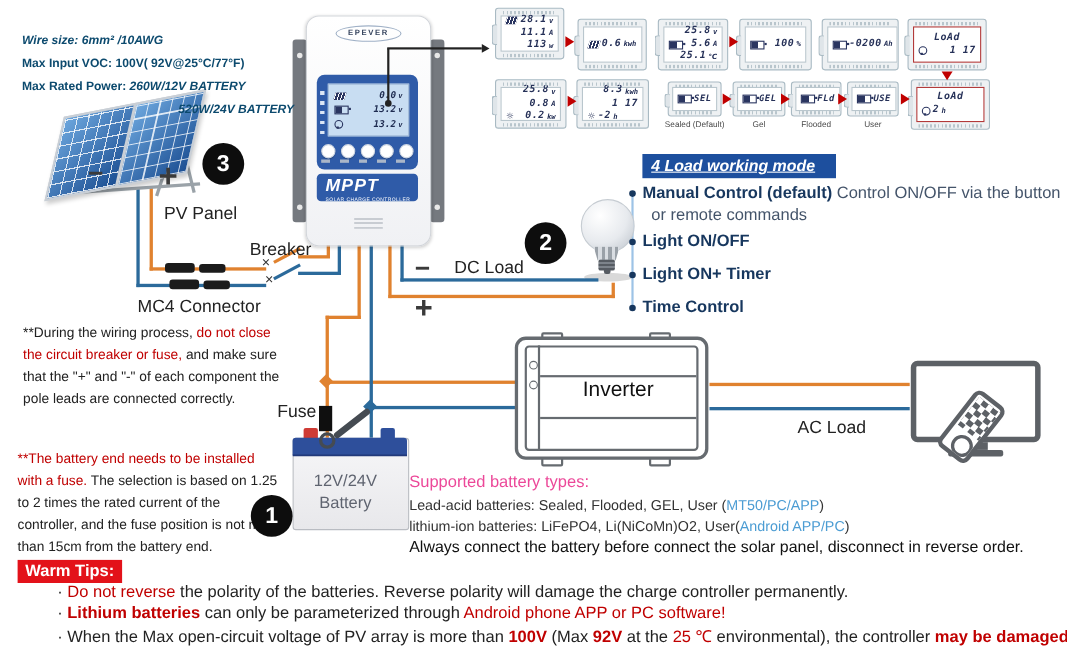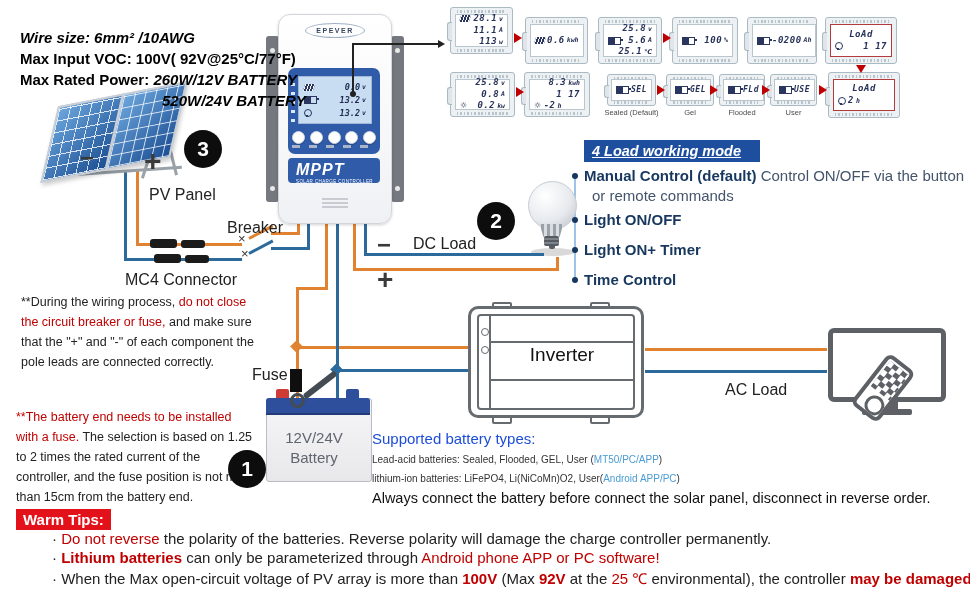--- a/index.html
+++ b/index.html
@@ -129,37 +129,37 @@
        border-radius:3px 3px 0 0;border-bottom:2px solid #22397a;box-sizing:border-box;z-index:5}
   .term{position:absolute;width:13px;height:11px;border-radius:2px;z-index:5}
   .bat-txt{position:absolute;left:266px;top:428px;width:96px;text-align:center;color:#5f6470;font-size:15px;
        line-height:20px;z-index:6}
   .wrench{position:absolute;left:300px;top:382px;width:40px;height:6px;background:#454b52;border-radius:3px;
        transform:rotate(-38deg);z-index:6}
   .wrench-head{position:absolute;left:290px;top:393px;width:9px;height:9px;border:3px solid #454b52;
        border-radius:50%;z-index:6}
   .fuse-block{position:absolute;left:290px;top:369px;width:12px;height:23px;background:#0f0f0f;z-index:6}
   
-  .specs{position:absolute;left:20px;top:27px;font-size:15px;line-height:21px;color:#000000;z-index:6}
+  .specs{position:absolute;left:20px;top:27px;font-size:11px;line-height:21px;color:#0c4a6e;z-index:6}
   .specs .it{font-style:italic;font-weight:bold}
   .specs .bd{font-weight:bold}
   .note{position:absolute;font-size:12.5px;line-height:1.6;color:#222;z-index:6}
   .red{color:#c00000}
   .redb{color:#c00000;font-weight:bold}
   .blue{color:#4b9cd3}
   .lm-title{position:absolute;left:584px;top:140px;width:176px;height:22px;background:#1d4f9e;color:#fff;
        font-style:italic;font-weight:bold;font-size:14.5px;display:flex;align-items:center;padding-left:8px;
        box-sizing:border-box;text-decoration:underline;z-index:6}
   .lm-b{position:absolute;left:584px;font-size:15px;color:#17375E;font-weight:bold;z-index:6;white-space:nowrap}
   .lm-rest{color:#44546A;font-weight:normal}
   .lm-dot{position:absolute;left:572px;width:6px;height:6px;border-radius:50%;background:#17375E;z-index:6}
   .lm-line{position:absolute;left:574px;top:177px;width:2px;height:102px;background:#9dc3e6;z-index:5}
   .bt-block{position:absolute;left:372px;top:430px;z-index:6}
-  .bt-title{font-size:15px;color:#1d4ed8;margin-bottom:3px}
-  .bt-line{font-size:10px;color:#333;line-height:19px}
+  .bt-title{font-size:15px;color:#ec4899;margin-bottom:3px}
+  .bt-line{font-size:13px;color:#333;line-height:19px}
   .bt-always{font-size:14.5px;color:#111;margin-top:2px}
   .wt-title{position:absolute;left:16px;top:509px;background:#e3121a;color:#fff;font-weight:bold;font-size:15px;
        padding:2px 7px;z-index:6}
   .wt-line{position:absolute;left:52px;font-size:15px;color:#222;z-index:6;white-space:nowrap}
 </style>
 </head>
 <body>
 
 <div class="wire wb vw" style="left:124px;top:170px;height:91px"></div>
 <div class="wire wb hw" style="left:124px;top:258px;width:118px"></div>

